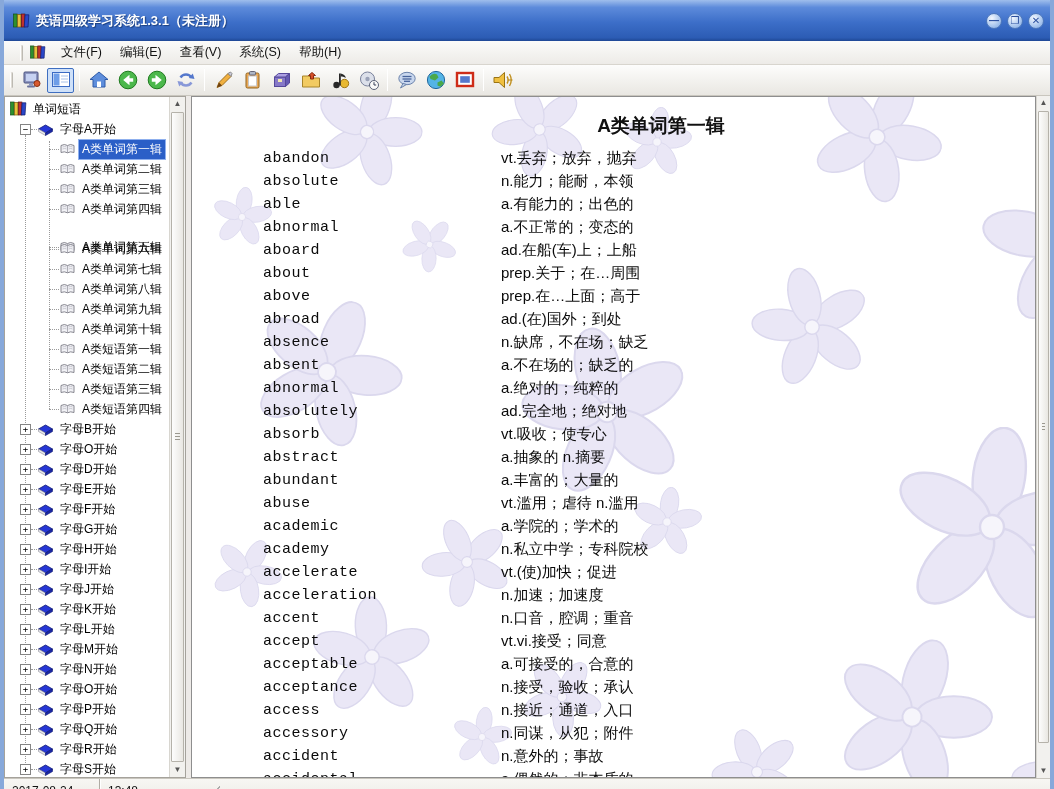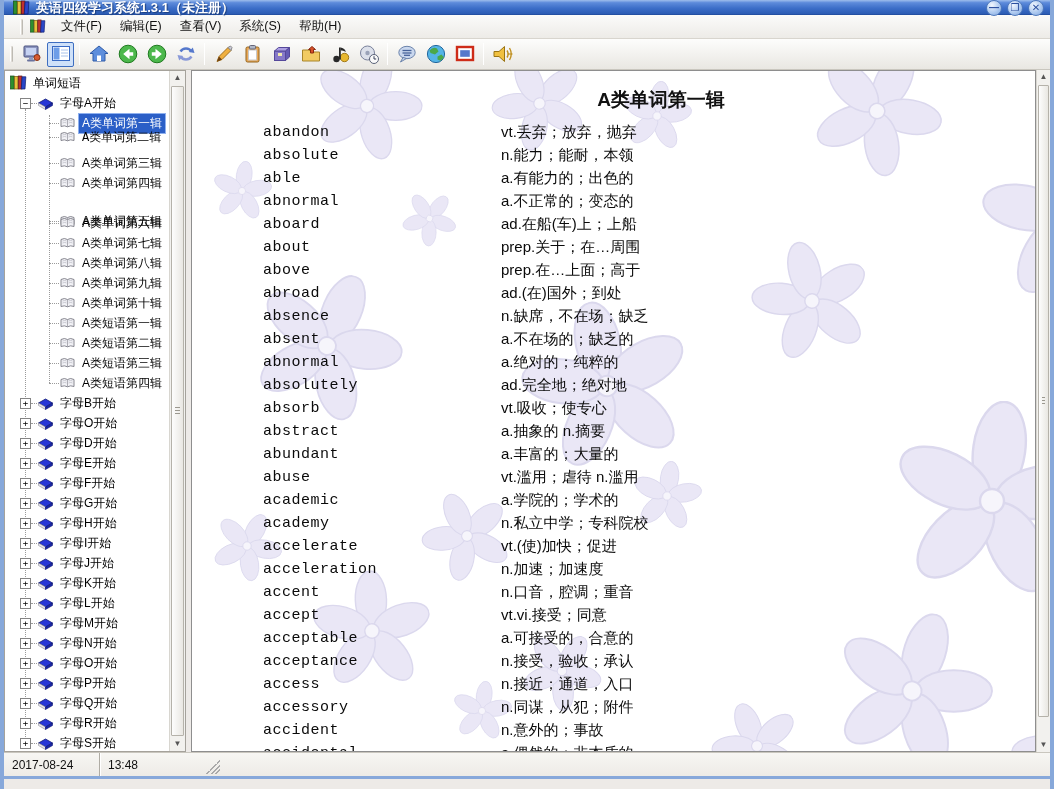--- a/index.html
+++ b/index.html
@@ -3,21 +3,21 @@
 <meta charset="utf-8">
 <style>
   * { margin:0; padding:0; box-sizing:border-box; }
   html,body { width:1054px; height:789px; overflow:hidden; }
   body { font-family:"Liberation Sans","DejaVu Sans",sans-serif; background:#6B96D2; }
 
   .window { width:1054px; height:789px; position:relative;
     border-left:4px solid #87A8DA; border-right:4px solid #87A8DA; background:#EDEAE7; }
 
   
-  .titlebar { height:15px; display:flex; align-items:center; padding:0 6px 0 8px;
+  .titlebar { height:41px; display:flex; align-items:center; padding:0 6px 0 8px;
     background:linear-gradient(#9FBEEC 0%, #5D8BDB 18%, #3C6EC8 55%, #2C5CB4 92%, #1E4795 100%); }
   .titlebar .app-icon { width:18px; height:16px; margin-right:6px; }
   .titlebar .title-text { color:#fff; font-weight:bold; font-size:13px; text-shadow:1px 1px 1px #1C3F7E; flex:1; }
   .win-btn { width:16px; height:16px; border-radius:50%; margin-left:5px;
     background:radial-gradient(circle at 35% 30%, #F2F7FE, #A9C6EE 60%, #7FA6DE);
     border:1px solid #4F79BC; color:#2B4F9E; font-size:10px; line-height:14px; text-align:center;
     font-weight:bold; cursor:pointer; }
 
   
   .menubar { height:24px; background:linear-gradient(#FBFBFA,#EDEBE7); display:flex; align-items:center;
@@ -307,21 +307,21 @@
         </div>
 
       <div class="tree-row" style="top: 42px;">
             <span style="width:44px"></span>
             <span class="stub" style="width:10px"></span>
             <svg class="tree-icon" width="17" height="16" viewBox="0 0 16 16">
               <use href="#openbook-icon"></use>
             </svg>
             <span class="tree-label selected">A类单词第一辑</span>
           </div>
-          <div class="tree-row" style="top: 56px; font-family: Liberation Mono, monospace;">
+          <div class="tree-row" style="top: 62px;">
             <span style="width:44px"></span>
             <span class="stub" style="width:10px"></span>
             <svg class="tree-icon" width="17" height="16" viewBox="0 0 16 16">
               <use href="#openbook-icon"></use>
             </svg>
             <span class="tree-label">A类单词第二辑</span>
           </div>
           <div class="tree-row" style="top: 82px;">
             <span style="width:44px"></span>
             <span class="stub" style="width:10px"></span>

